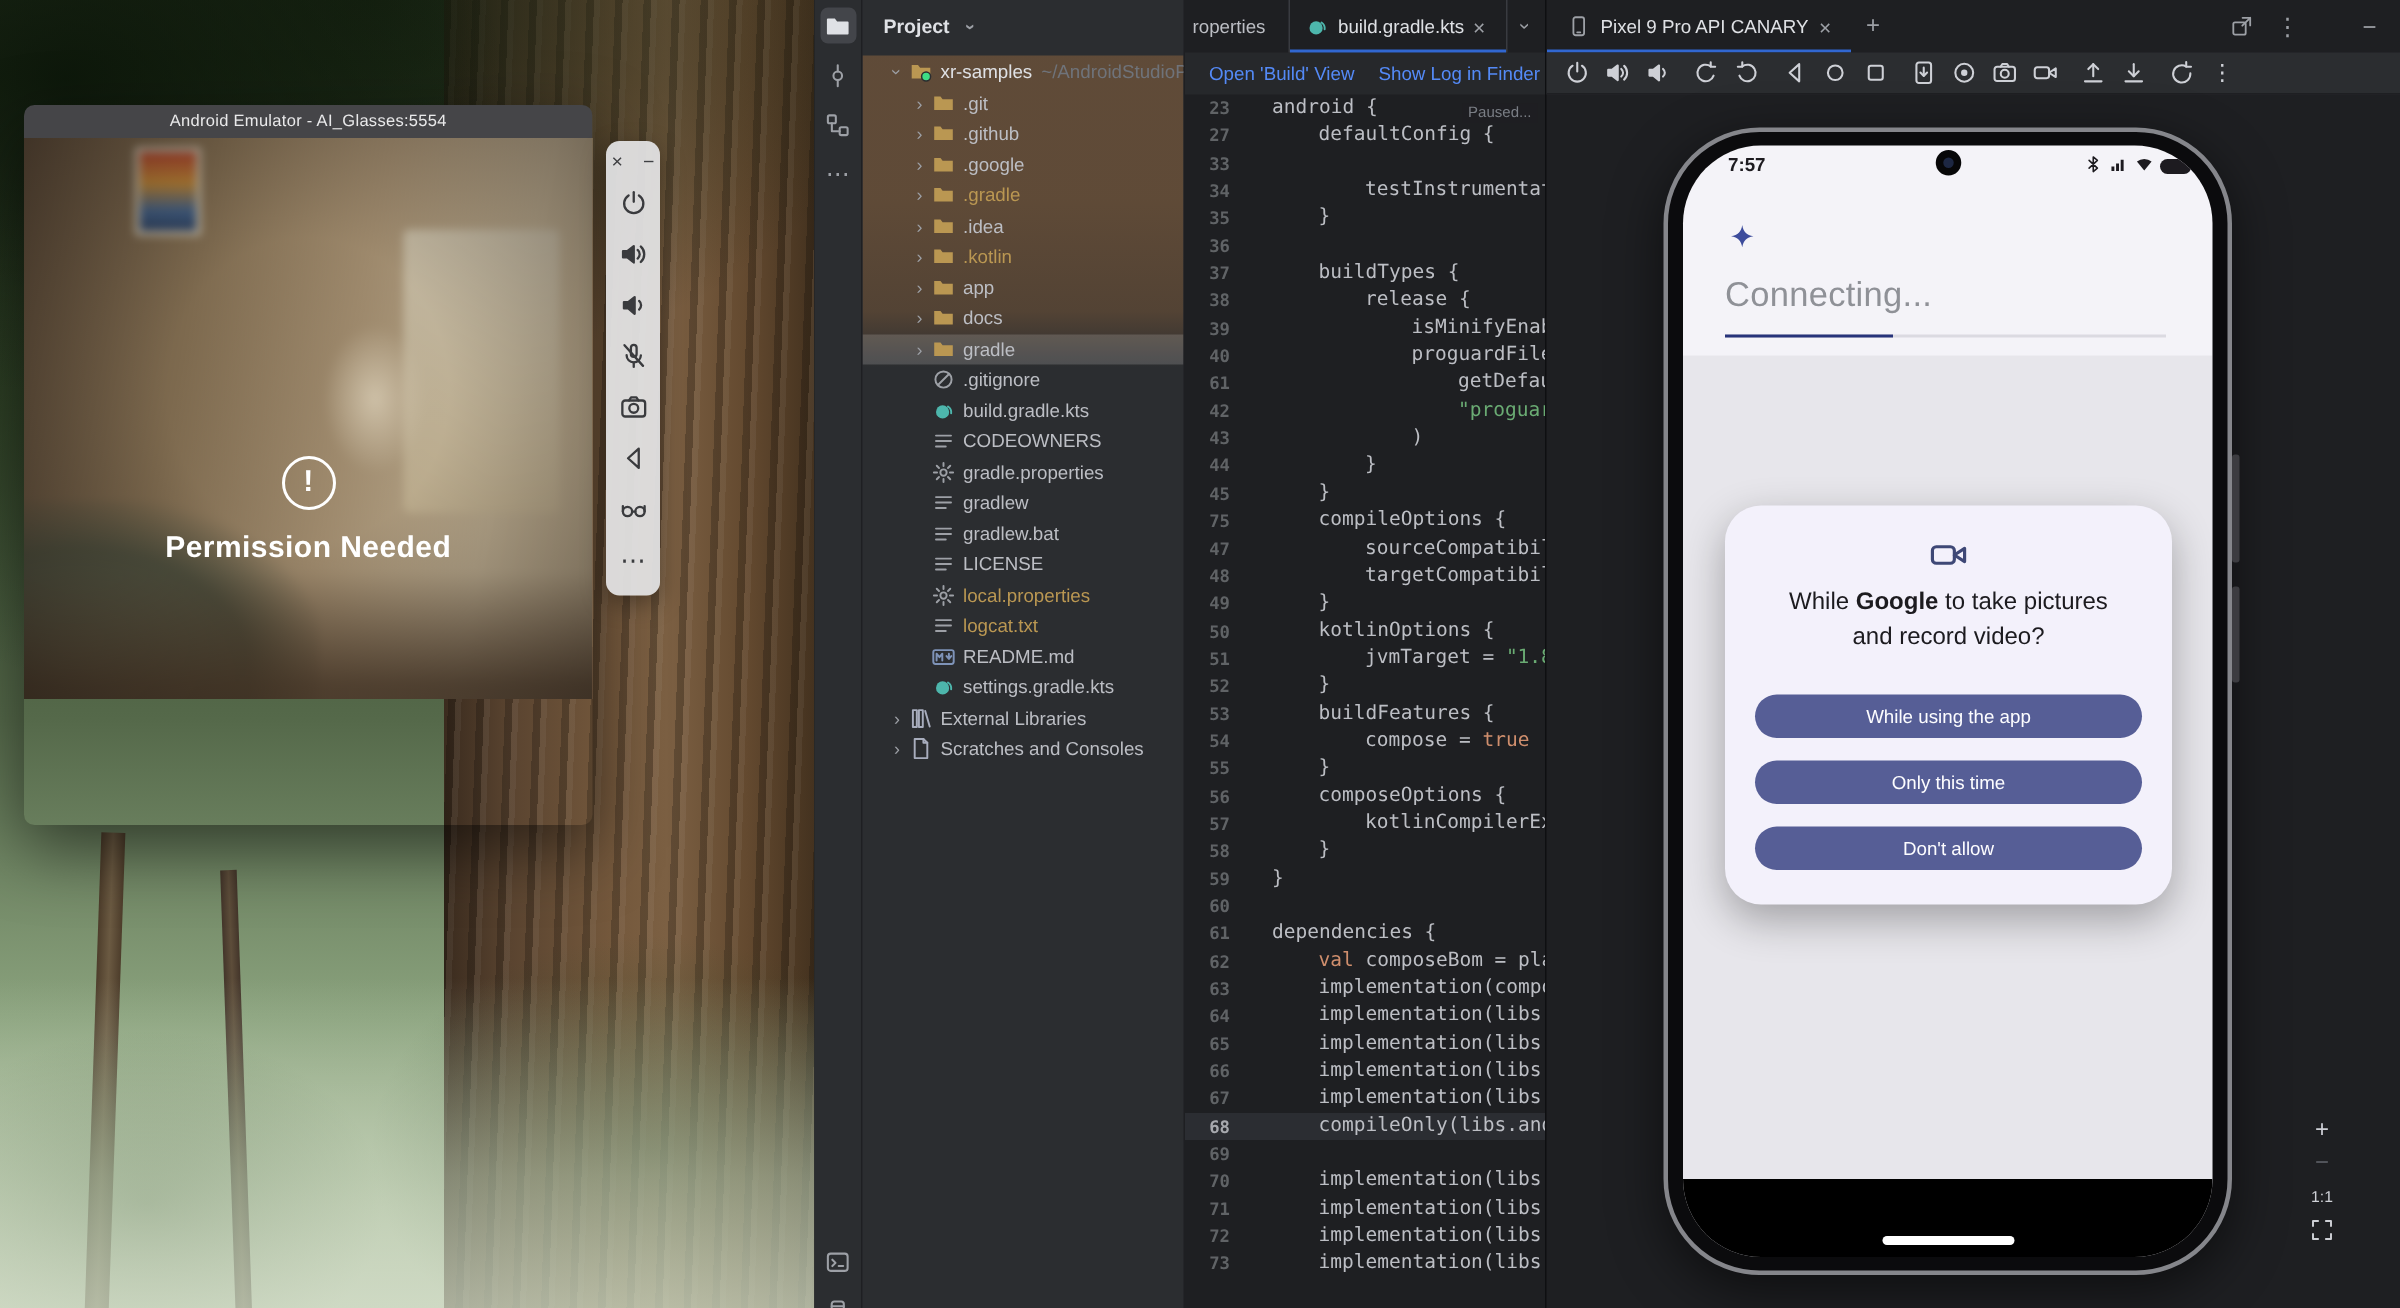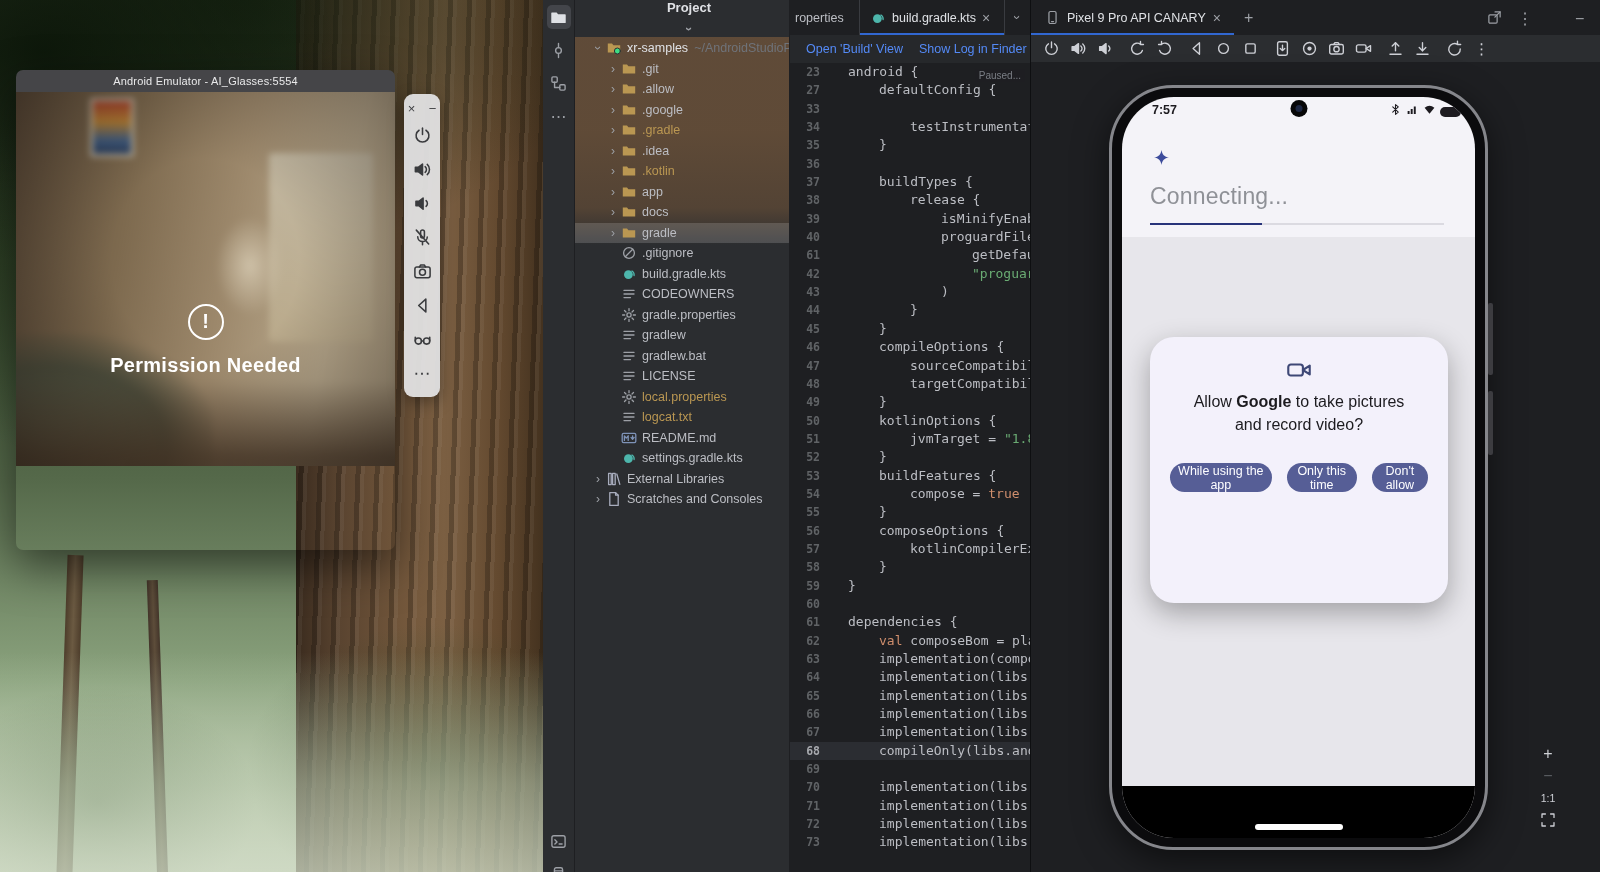--- a/index.html
+++ b/index.html
@@ -76,21 +76,21 @@
   .stripe-top { display:flex; flex-direction:column; align-items:center; padding-top:5px; gap:9px; }
   .stripe-bottom { position:absolute; bottom:-14px; left:0; width:100%; display:flex; flex-direction:column; align-items:center; gap:9px; }
   .st-btn { width:24px; height:24px; border-radius:5px; color:#9da0a6; display:flex; align-items:center; justify-content:center; }
   .st-btn svg, .st-btn .tg { width:17px; height:17px; }
   .st-btn .tg { font-size:16px; line-height:17px; text-align:center; }
   .st-btn.active { background:#43454a; color:#dfe1e5; }
 
   .proj { position:absolute; left:32px; top:0; width:215px; height:100%; background:#2b2d30;
     border-right:1px solid #1e1f22; overflow:hidden; }
   .proj-header { height:35px; display:flex; align-items:center; gap:7px; padding-left:14px;
-    font-size:13px; font-weight:bold; color:#dfe1e5;flex-direction:column; }
+    font-size:13px; font-weight:bold; color:#dfe1e5; }
   .proj-brown { position:absolute; left:0; top:37px; width:100%; height:208px; pointer-events:none;
     background:linear-gradient(180deg, rgba(138,99,63,0.55) 0%, rgba(130,94,60,0.6) 45%, rgba(116,85,56,0.55) 82%, rgba(60,50,40,0) 100%); }
   #tree { position:absolute; left:0; top:38px; width:100%; }
   .trow { display:flex; align-items:center; height:20.5px; white-space:nowrap; }
   .trow.lvl1 { padding-left:31px; }
   .trow.lvl0 { padding-left:16px; }
   .trow.root { padding-left:16px; }
   .trow.selected { background:rgba(255,255,255,0.16); }
   .chev { width:14px; flex:none; color:#9da0a6; font-size:12px; text-align:center; display:inline-block; }
   .chev.exp { transform:rotate(90deg); }
@@ -161,21 +161,21 @@
   .batt { display:inline-block; width:21px; height:10px; background:#1d1b20; border-radius:5px; }
   .sparkle { position:absolute; left:30px; top:52px; width:19px; height:19px; color:#3d4c9c; }
   .connecting { position:absolute; left:28px; top:86px; font-size:23px; color:#8f9197; letter-spacing:0.2px; }
   .progress { position:absolute; left:28px; top:126px; width:294px; height:2px; background:#dbdae1; }
   .progress-done { width:38%; height:100%; background:#27337a; }
   .scrim { position:absolute; left:0; top:140px; right:0; bottom:0; background:rgba(28,28,38,0.06); }
   .pdialog { position:absolute; left:28px; top:240px; width:298px; height:266px; background:#f3f1fb;
     border-radius:24px; box-shadow:0 10px 28px rgba(0,0,0,0.3); text-align:center; }
   .pd-icon { width:26px; height:26px; color:#3e4876; margin:20px auto 7px auto; }
   .pd-text { font-size:16px; line-height:23px; color:#1c1b1f; padding:0 18px; }
-  .pd-buttons { position:absolute; left:20px; right:20px; top:126px; display:flex; flex-direction:row; gap:15px; }
+  .pd-buttons { position:absolute; left:20px; right:20px; top:126px; display:flex; flex-direction:column; gap:15px; }
   .pd-btn { height:29px; border-radius:15px; background:#565e96; color:#fdfdff; font-size:12.5px;
     display:flex; align-items:center; justify-content:center; }
   .blackzone { position:absolute; left:0; right:0; bottom:0; height:52px; background:#000; }
   .gesture { position:absolute; left:50%; bottom:8px; transform:translateX(-50%); width:88px; height:6px;
     border-radius:3px; background:#fff; }
 
   .zoomers { position:absolute; right:44px; top:746px; display:flex; flex-direction:column; gap:6px;
     align-items:center; color:#ced0d6; }
   .zi { width:16px; height:16px; font-size:15px; line-height:16px; text-align:center; }
   .zi .tg { font-size:16px; line-height:16px; }
@@ -343,21 +343,21 @@
             </span>
             <span class="tname">.git</span>
           </div>
           <div class="trow lvl1">
             <span class="chev">›</span>
             <span class="ticon ticon-folder">
               <svg viewBox="0 0 16 16" fill="none" stroke="currentColor" stroke-width="1.3" stroke-linecap="round" stroke-linejoin="round">
                 <path d="M1.8 3.4h4.2l1.4 1.8h6.8v7.2H1.8z" fill="#BA9752" stroke="none"></path>
               </svg>
             </span>
-            <span class="tname">.allow</span>
+            <span class="tname">.github</span>
           </div>
           <div class="trow lvl1">
             <span class="chev">›</span>
             <span class="ticon ticon-folder">
               <svg viewBox="0 0 16 16" fill="none" stroke="currentColor" stroke-width="1.3" stroke-linecap="round" stroke-linejoin="round">
                 <path d="M1.8 3.4h4.2l1.4 1.8h6.8v7.2H1.8z" fill="#BA9752" stroke="none"></path>
               </svg>
             </span>
             <span class="tname">.google</span>
           </div>
@@ -576,21 +576,21 @@
             <div class="cl"><span class="ln">36</span><span class="ct" style="padding-left: 0px;"></span></div>
             <div class="cl"><span class="ln">37</span><span class="ct" style="padding-left: 31px;"><span class="tk-p">buildTypes {</span></span></div>
             <div class="cl"><span class="ln">38</span><span class="ct" style="padding-left: 62px;"><span class="tk-p">release {</span></span></div>
             <div class="cl"><span class="ln">39</span><span class="ct" style="padding-left: 93px;"><span class="tk-p">isMinifyEnabled</span></span></div>
             <div class="cl"><span class="ln">40</span><span class="ct" style="padding-left: 93px;"><span class="tk-p">proguardFiles(</span></span></div>
             <div class="cl"><span class="ln">61</span><span class="ct" style="padding-left: 124px;"><span class="tk-p">getDefaultPr</span></span></div>
             <div class="cl"><span class="ln">42</span><span class="ct" style="padding-left: 124px;"><span class="tk-s">"proguard-ru</span></span></div>
             <div class="cl"><span class="ln">43</span><span class="ct" style="padding-left: 93px;"><span class="tk-p">)</span></span></div>
             <div class="cl"><span class="ln">44</span><span class="ct" style="padding-left: 62px;"><span class="tk-p">}</span></span></div>
             <div class="cl"><span class="ln">45</span><span class="ct" style="padding-left: 31px;"><span class="tk-p">}</span></span></div>
-            <div class="cl"><span class="ln">46</span><span class="ct" style="padding-left: 31px;"><span class="tk-p">compileOptions {</span></span></div>
+            <div class="cl"><span class="ln">75</span><span class="ct" style="padding-left: 31px;"><span class="tk-p">compileOptions {</span></span></div>
             <div class="cl"><span class="ln">47</span><span class="ct" style="padding-left: 62px;"><span class="tk-p">sourceCompatibility</span></span></div>
             <div class="cl"><span class="ln">48</span><span class="ct" style="padding-left: 62px;"><span class="tk-p">targetCompatibility</span></span></div>
             <div class="cl"><span class="ln">49</span><span class="ct" style="padding-left: 31px;"><span class="tk-p">}</span></span></div>
             <div class="cl"><span class="ln">50</span><span class="ct" style="padding-left: 31px; text-align: center;"><span class="tk-p">kotlinOptions {</span></span></div>
             <div class="cl"><span class="ln">51</span><span class="ct" style="padding-left: 62px;"><span class="tk-p">jvmTarget = </span><span class="tk-s">"1.8"</span></span></div>
             <div class="cl"><span class="ln">52</span><span class="ct" style="padding-left: 31px;"><span class="tk-p">}</span></span></div>
             <div class="cl"><span class="ln">53</span><span class="ct" style="padding-left: 31px;"><span class="tk-p">buildFeatures {</span></span></div>
             <div class="cl"><span class="ln">54</span><span class="ct" style="padding-left: 62px;"><span class="tk-p">compose = </span><span class="tk-k">true</span></span></div>
             <div class="cl"><span class="ln">55</span><span class="ct" style="padding-left: 31px;"><span class="tk-p">}</span></span></div>
             <div class="cl"><span class="ln">56</span><span class="ct" style="padding-left: 31px;"><span class="tk-p">composeOptions {</span></span></div>
@@ -786,21 +786,21 @@
           </div>
           <div class="scrim"></div>
           <div class="pdialog">
             <div class="pd-icon">
                 <svg viewBox="0 0 16 16" fill="none" stroke="currentColor" stroke-width="1.3" stroke-linecap="round" stroke-linejoin="round">
                   <rect x="1.4" y="4.6" width="9" height="6.8" rx="1.6"></rect>
                   <path d="M10.4 8l4.2-2.7v5.4z"></path>
                 </svg>
               </div>
             <div class="pd-text">
-              <span>Allow </span><b>Google</b><span> to take pictures</span><br>
+              <span>While </span><b>Google</b><span> to take pictures</span><br>
               <span>and record video?</span>
             </div>
             <div class="pd-buttons" id="pd-buttons">
                 <div class="pd-btn">While using the app</div>
                 <div class="pd-btn">Only this time</div>
                 <div class="pd-btn">Don't allow</div>
               </div>
           </div>
           <div class="blackzone"></div>
           <div class="gesture"></div>

